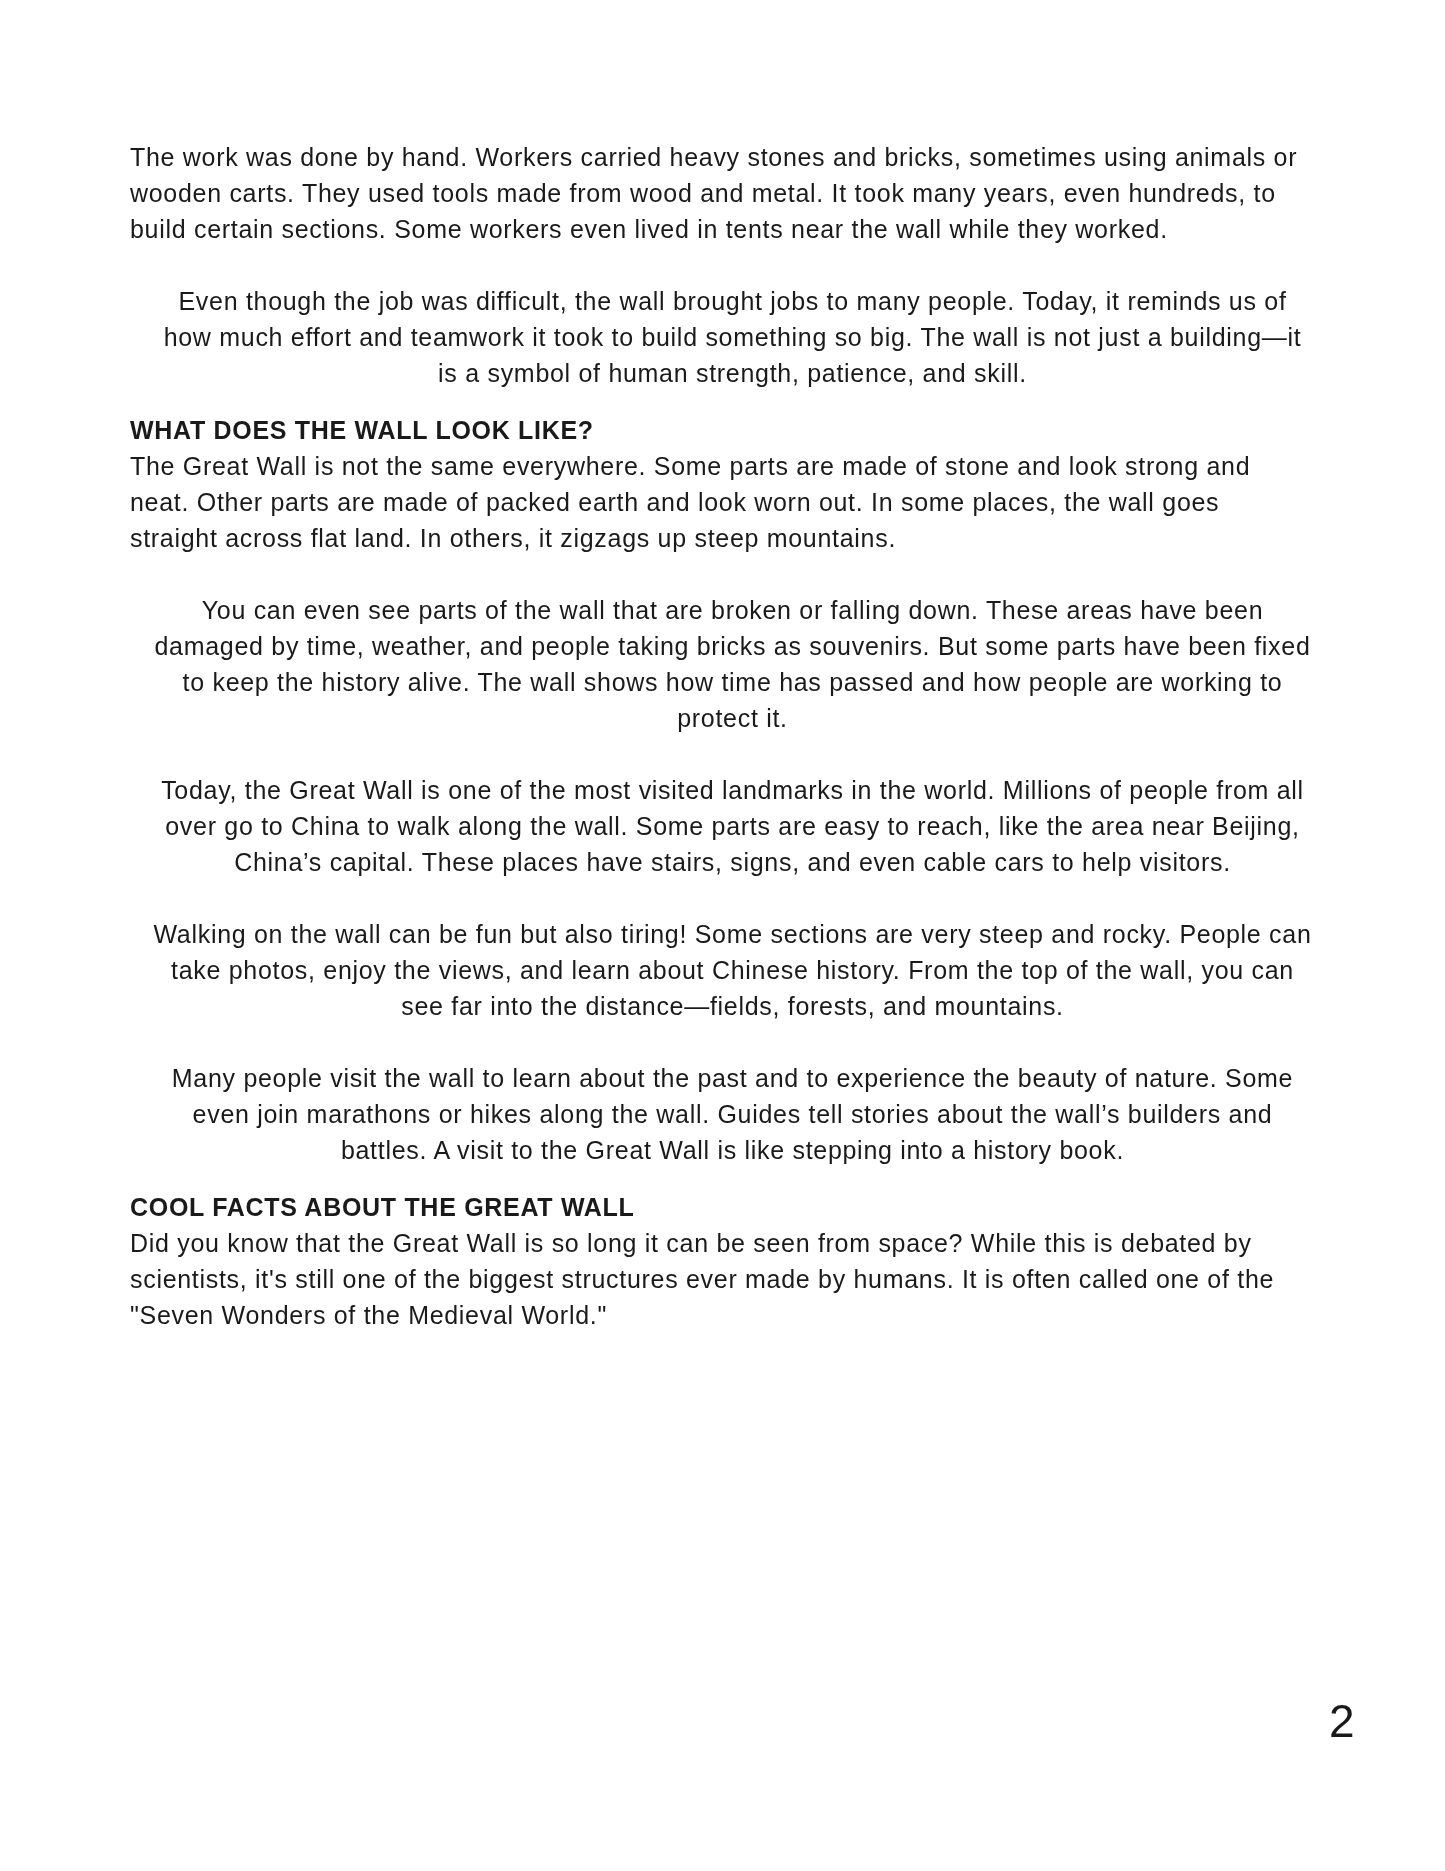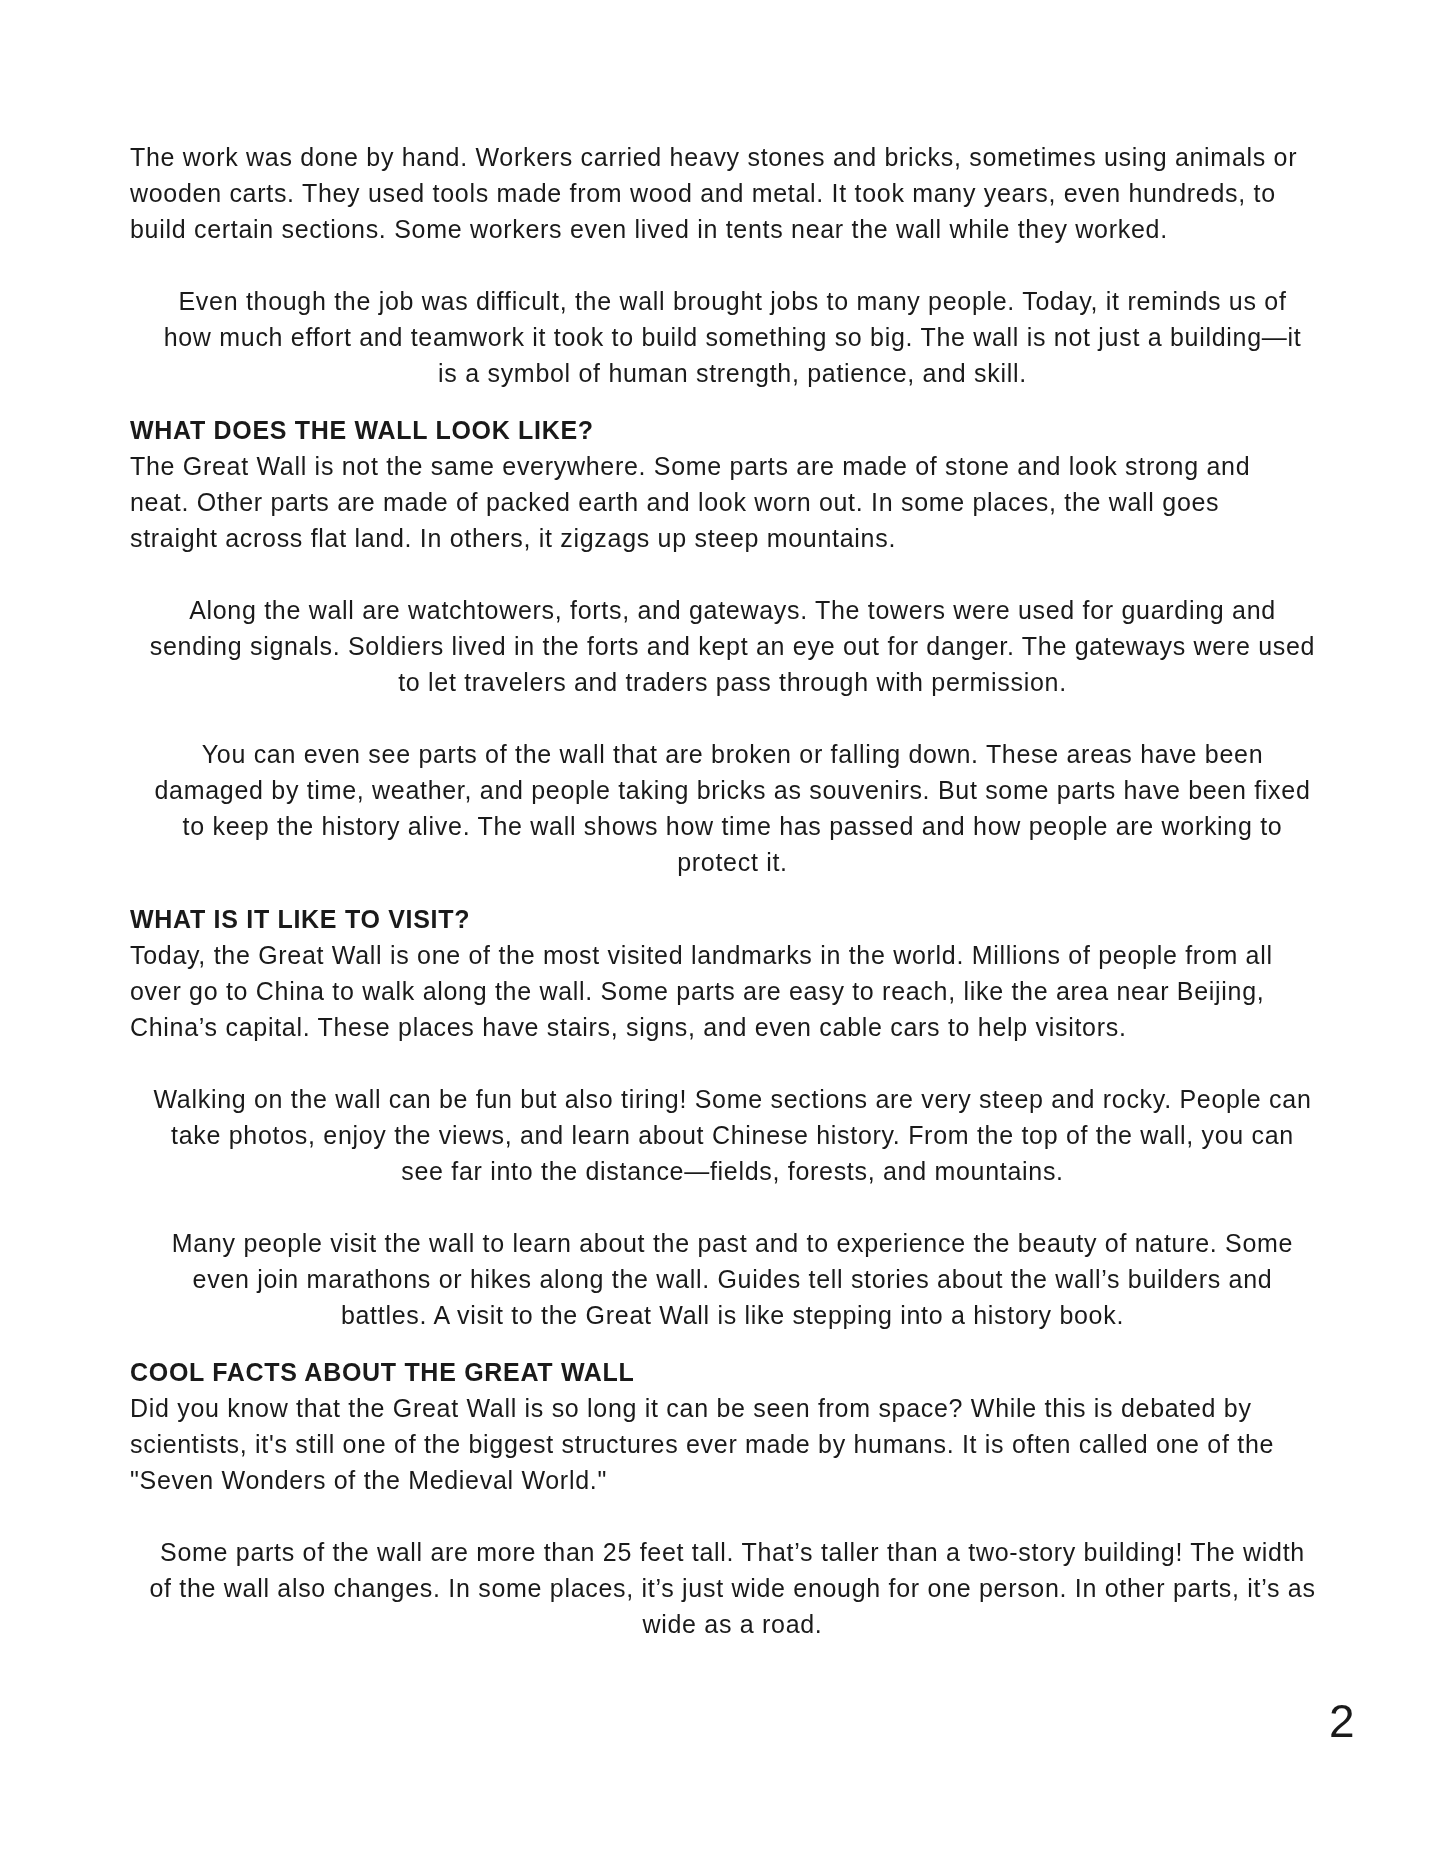--- a/index.html
+++ b/index.html
@@ -56,39 +56,32 @@
     <p class="para">The work was done by hand. Workers carried heavy stones and bricks, sometimes using animals or
 wooden carts. They used tools made from wood and metal. It took many years, even hundreds, to
 build certain sections. Some workers even lived in tents near the wall while they worked.</p>
     <p class="para">Even though the job was difficult, the wall brought jobs to many people. Today, it reminds us of
 how much effort and teamwork it took to build something so big. The wall is not just a building—it
 is a symbol of human strength, patience, and skill.</p>
     <p class="heading">WHAT DOES THE WALL LOOK LIKE?</p>
     <p class="para">The Great Wall is not the same everywhere. Some parts are made of stone and look strong and
 neat. Other parts are made of packed earth and look worn out. In some places, the wall goes
 straight across flat land. In others, it zigzags up steep mountains.</p>
-    <p class="para">Along the wall are watchtowers, forts, and gateways. The towers were used for guarding and
-sending signals. Soldiers lived in the forts and kept an eye out for danger. The gateways were used
-to let travelers and traders pass through with permission.</p>
     <p class="para">You can even see parts of the wall that are broken or falling down. These areas have been
 damaged by time, weather, and people taking bricks as souvenirs. But some parts have been fixed
 to keep the history alive. The wall shows how time has passed and how people are working to
 protect it.</p>
-    <p class="heading">WHAT IS IT LIKE TO VISIT?</p>
     <p class="para">Today, the Great Wall is one of the most visited landmarks in the world. Millions of people from all
 over go to China to walk along the wall. Some parts are easy to reach, like the area near Beijing,
 China’s capital. These places have stairs, signs, and even cable cars to help visitors.</p>
     <p class="para">Walking on the wall can be fun but also tiring! Some sections are very steep and rocky. People can
 take photos, enjoy the views, and learn about Chinese history. From the top of the wall, you can
 see far into the distance—fields, forests, and mountains.</p>
     <p class="para">Many people visit the wall to learn about the past and to experience the beauty of nature. Some
 even join marathons or hikes along the wall. Guides tell stories about the wall’s builders and
 battles. A visit to the Great Wall is like stepping into a history book.</p>
     <p class="heading">COOL FACTS ABOUT THE GREAT WALL</p>
     <p class="para">Did you know that the Great Wall is so long it can be seen from space? While this is debated by
 scientists, it's still one of the biggest structures ever made by humans. It is often called one of the
 "Seven Wonders of the Medieval World."</p>
-    <p class="para">Some parts of the wall are more than 25 feet tall. That’s taller than a two-story building! The width
-of the wall also changes. In some places, it’s just wide enough for one person. In other parts, it’s as
-wide as a road.</p>
   </div>
   <div class="page-number">2</div>
 </div>
 
 </body></html>

